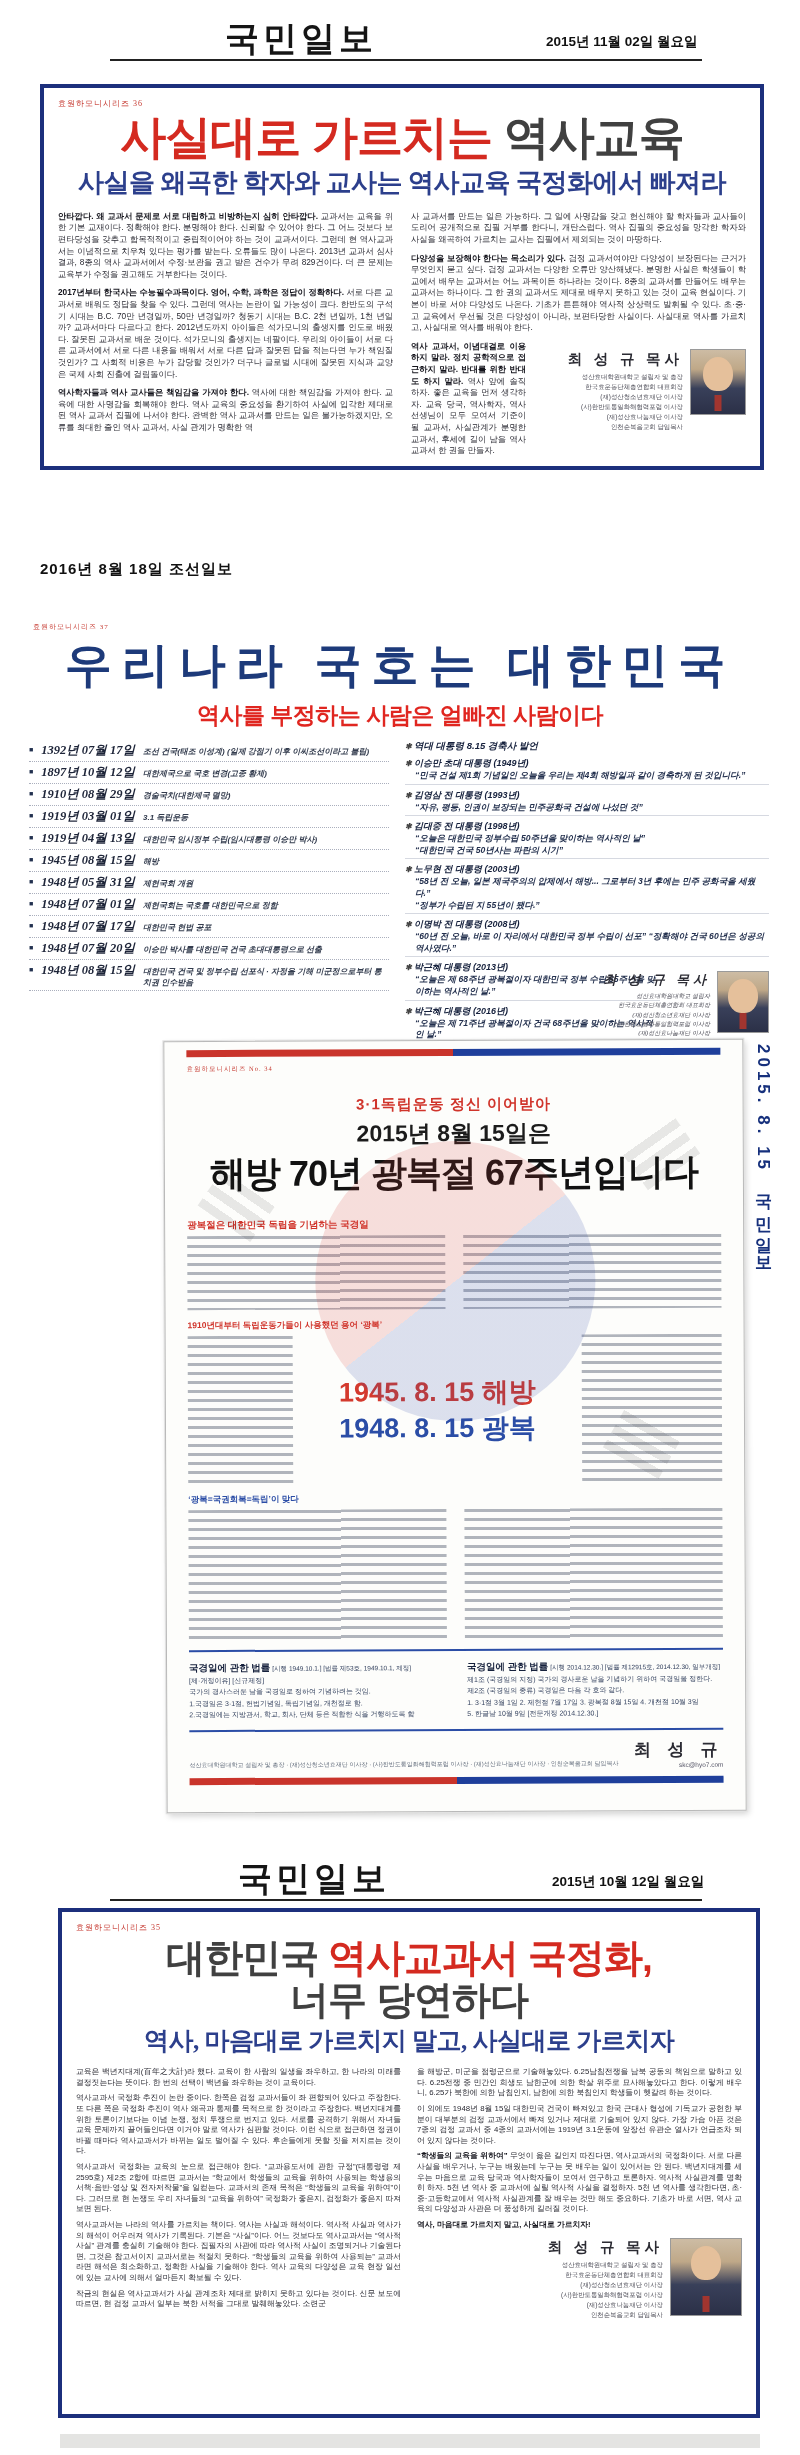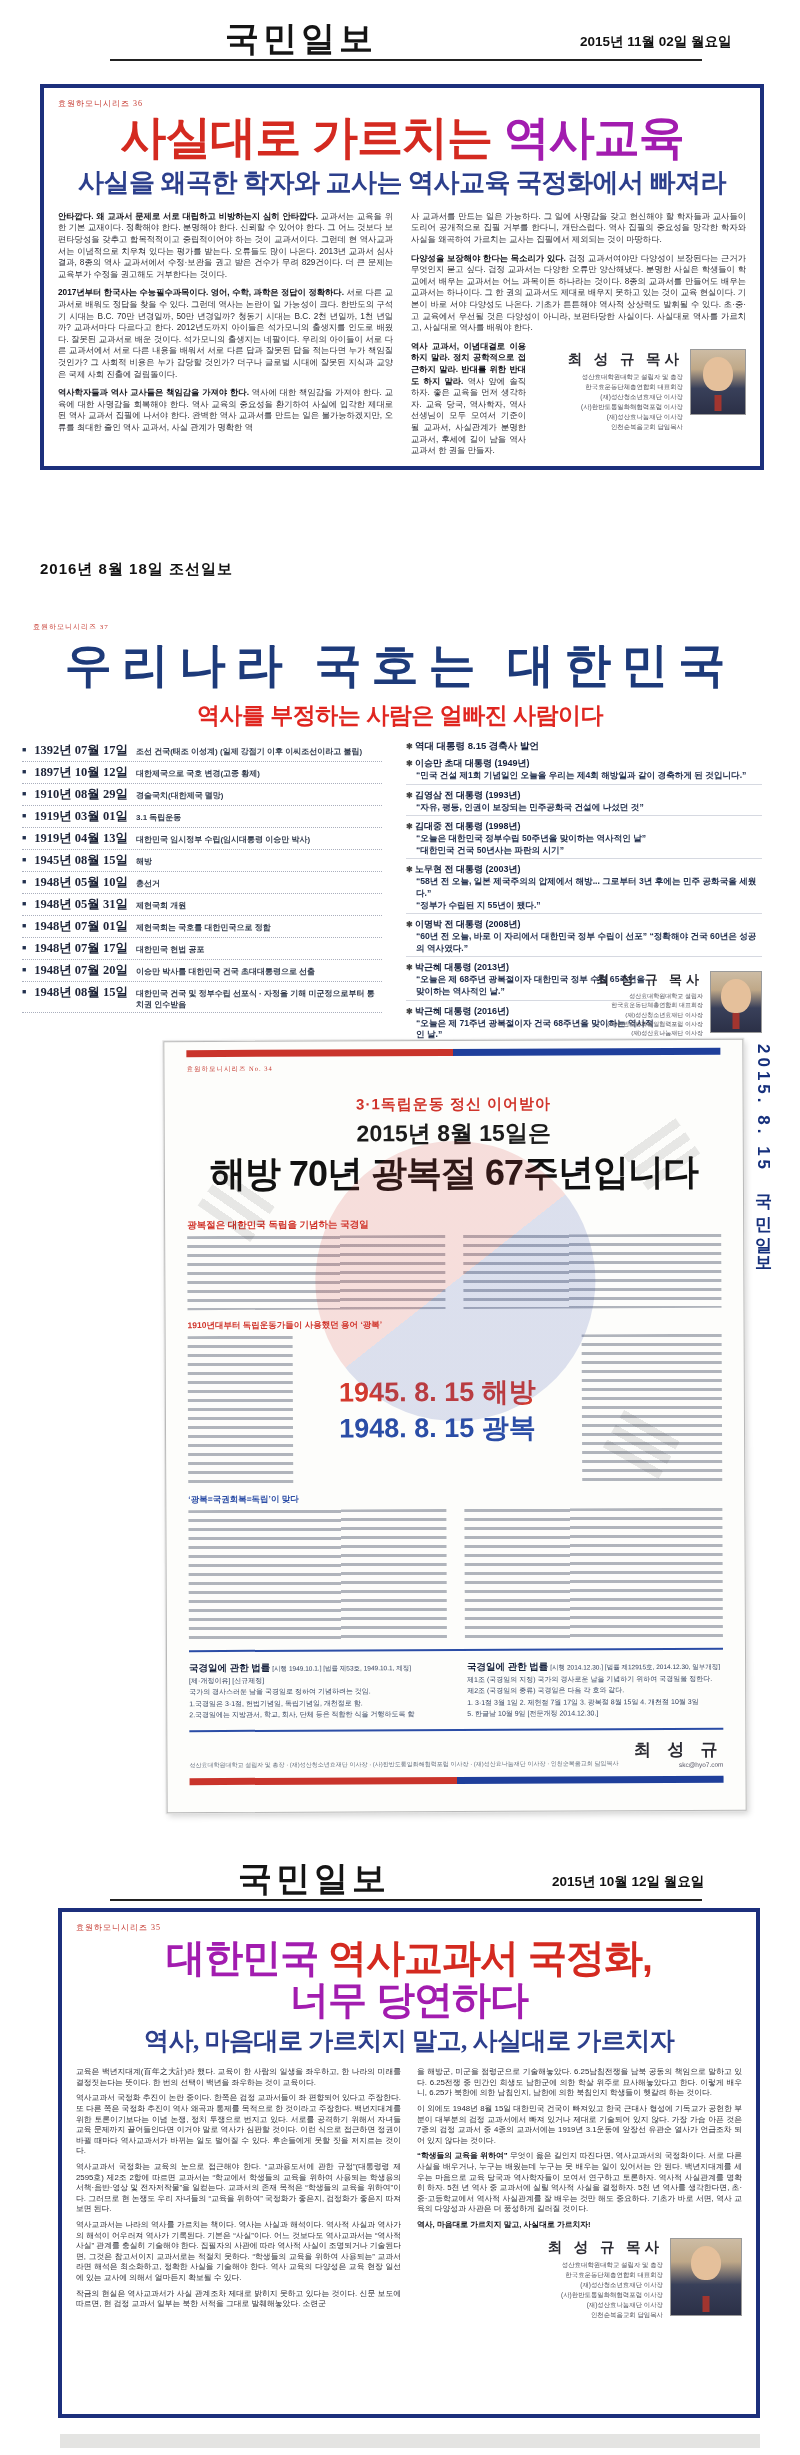--- a/index.html
+++ b/index.html
@@ -12,21 +12,21 @@
   .masthead { font-family:"Liberation Serif", serif; font-weight:900; font-size:34px;
     letter-spacing:4px; color:#151515; }
   .issue-date { font-weight:bold; font-size:13.5px; color:#111; }
   .mast-rule { height:2px; background:#222; }
 
   
   .ad-box { border:4px solid #1c2f7c; background:#fff; padding:10px 14px 8px; overflow:hidden; }
   .series { color:#c63a31; font-size:8px; letter-spacing:1px; font-family:"Liberation Serif", serif; }
   .head-line { text-align:center; font-weight:900; letter-spacing:-1px; line-height:1.08; }
   .head-line .red { color:#d42a20; }
-  .head-line .blk { color:#a21caf; }
+  .head-line .blk { color:#404040; }
   .sub-head { text-align:center; font-family:"Liberation Serif", serif; font-weight:900;
     color:#2c3f8c; letter-spacing:-0.5px; }
   .cols { display:flex; gap:18px; text-align:justify; }
   .col { flex:1; min-width:0; }
   .para { margin-bottom:7px; }
   .para .lead { font-weight:bold; color:#14141c; }
   .closing-row { display:flex; gap:8px; align-items:flex-start; }
   .closing-row .para { flex:1; }
 
   
@@ -98,21 +98,21 @@
     background:repeating-linear-gradient(0deg,#222 0 9px,transparent 9px 17px); }
 
   .scan-band { background:#e4e4e2; }
 </style>
 </head>
 <body>
 
 <div id="canvas">
 
   <div class="abs masthead" style="left:225px; top:16px;">국민일보</div>
-  <div class="abs issue-date" style="left:580px; top:33px;">2015년 11월 02일 월요일</div>
+  <div class="abs issue-date" style="left:546px; top:33px;">2015년 11월 02일 월요일</div>
   <div class="abs mast-rule" style="left:110px; top:59px; width:592px;"></div>
 
   <div class="abs ad-box" style="left:40px; top:84px; width:724px; height:386px;">
     <div class="series">효원하모니시리즈 36</div>
     <div class="head-line" style="font-size:46px; margin-top:4px;">
       <span class="red">사실대로 가르치는</span><span class="blk"> 역사교육</span>
     </div>
     <div class="sub-head" style="font-size:26px; margin-top:2px;">사실을 왜곡한 학자와 교사는 역사교육 국정화에서 빠져라</div>
     <div class="cols" style="font-size:8.3px; line-height:1.4; margin-top:11px;">
       <div class="col">
@@ -149,21 +149,21 @@
         </div>
       </div>
     </div>
   </div>
 
   <div class="abs source-line" style="left:40px; top:560px;">2016년 8월 18일 조선일보</div>
   <div class="abs series" style="left:33px; top:622px; font-size:7px;">효원하모니시리즈 37</div>
   <div class="abs red-sub" style="left:0; top:700px; width:800px;">역사를 부정하는 사람은 얼빠진 사람이다</div>
   <div class="abs callig" style="left:0; top:634px; width:800px;">우리나라 국호는 대한민국</div>
 
-  <div class="abs" style="left:22px; top:740px; width:740px; display:flex; gap:24px;">
+  <div class="abs" style="left:29px; top:740px; width:740px; display:flex; gap:16px;font-style:italic;">
     <div style="width:360px;">
 
         <div class="tl-item">
           <span class="tl-date">1392년 07월 17일</span>
           <span class="tl-event">조선 건국(태조 이성계) (일제 강점기 이후 이씨조선이라고 불림)</span>
         </div>
 
         <div class="tl-item">
           <span class="tl-date">1897년 10월 12일</span>
           <span class="tl-event">대한제국으로 국호 변경(고종 황제)</span>
@@ -182,24 +182,20 @@
         <div class="tl-item">
           <span class="tl-date">1919년 04월 13일</span>
           <span class="tl-event">대한민국 임시정부 수립(임시대통령 이승만 박사)</span>
         </div>
 
         <div class="tl-item">
           <span class="tl-date">1945년 08월 15일</span>
           <span class="tl-event">해방</span>
         </div>
 
-        <div class="tl-item">
-          <span class="tl-date">1948년 05월 10일</span>
-          <span class="tl-event">총선거</span>
-        </div>
 
         <div class="tl-item">
           <span class="tl-date">1948년 05월 31일</span>
           <span class="tl-event">제헌국회 개원</span>
         </div>
 
         <div class="tl-item">
           <span class="tl-date">1948년 07월 01일</span>
           <span class="tl-event">제헌국회는 국호를 대한민국으로 정함</span>
         </div>

